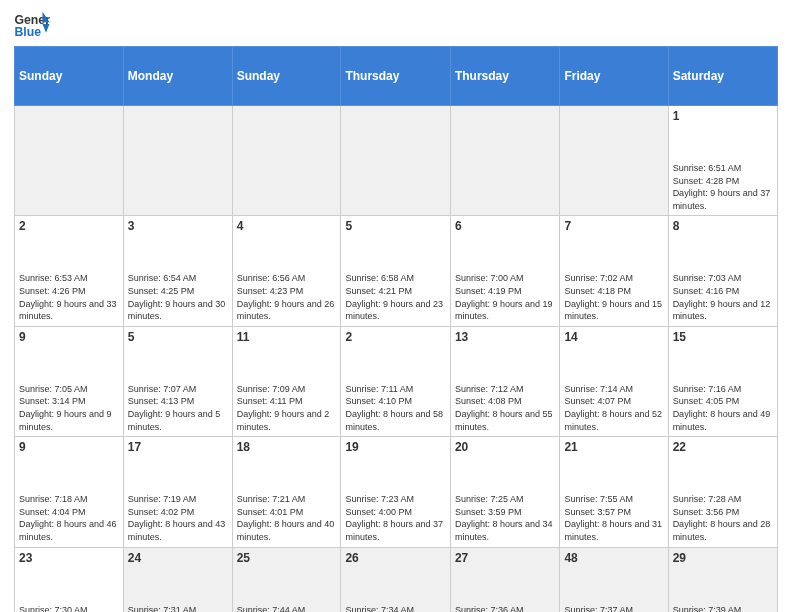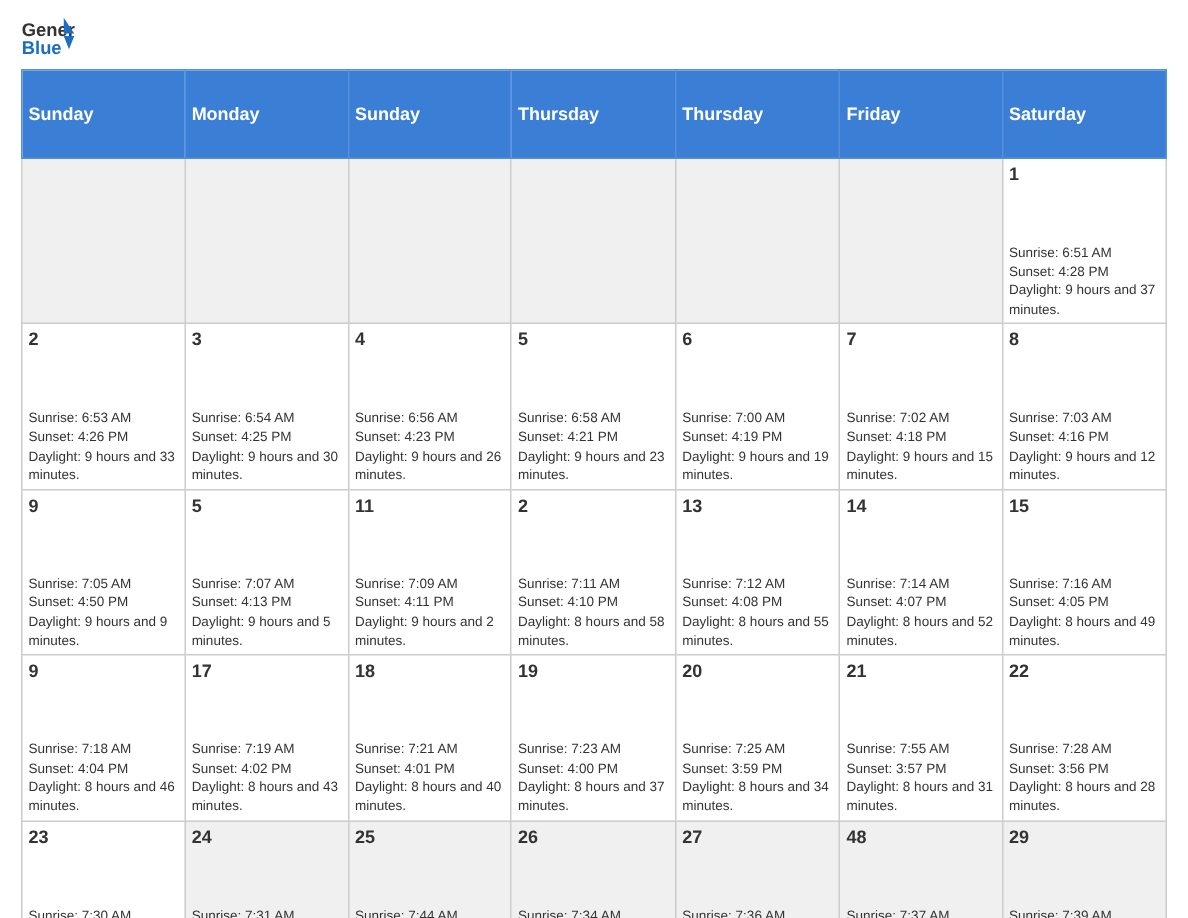--- a/index.html
+++ b/index.html
@@ -185,21 +185,21 @@
             <div class="day-info">Sunrise: 7:03 AM
 Sunset: 4:16 PM
 Daylight: 9 hours
 and 12 minutes.</div>
           </td>
         </tr>
         <tr>
           <td>
             <span class="day-number">9</span>
             <div class="day-info">Sunrise: 7:05 AM
-Sunset: 4:50 PM
+Sunset: 3:14 PM
 Daylight: 9 hours
 and 9 minutes.</div>
           </td>
           <td>
             <span class="day-number">5</span>
             <div class="day-info">Sunrise: 7:07 AM
 Sunset: 4:13 PM
 Daylight: 9 hours
 and 5 minutes.</div>
           </td>

